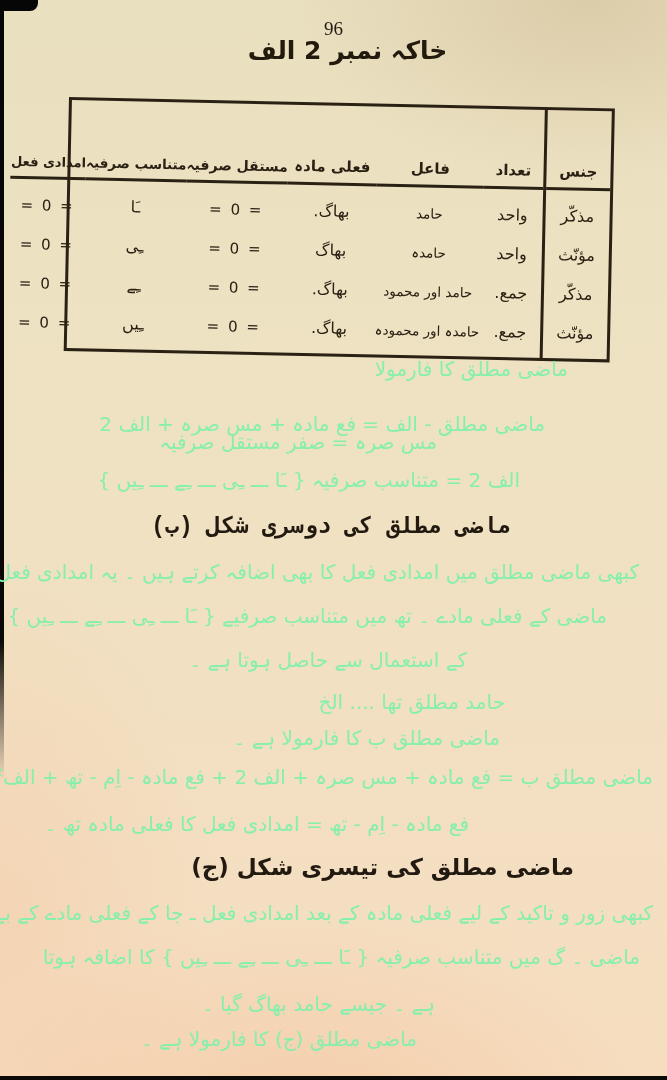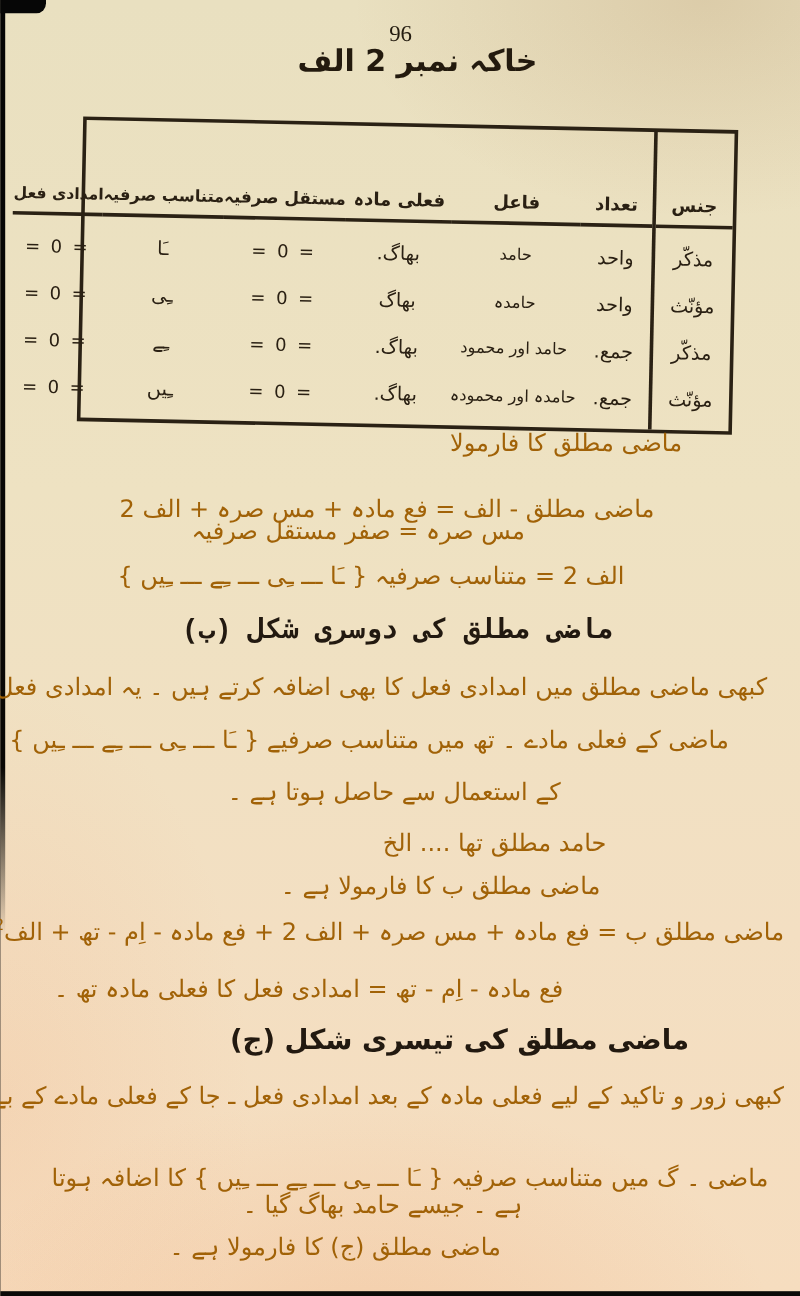--- a/index.html
+++ b/index.html
@@ -49,21 +49,21 @@
   .c-feli{flex:0 0 16.5%;}
   .c-mustaqil{flex:0 0 16%;}
   .c-mustaqil .hd{font-size:14px;}
   .c-mutanasib{flex:0 0 14%;}
   .c-mutanasib .hd{font-size:13.5px;}
   .c-imdadi{flex:0 0 12.5%;}
   .c-imdadi .hd{font-size:13px;}
   .zero{letter-spacing:2px;font-size:15px;}
 
   
-  .bl{position:absolute;direction:rtl;white-space:nowrap;font-size:20px;color:#a16207;}
+  .bl{position:absolute;direction:rtl;white-space:nowrap;font-size:20px;color:#86efac;}
   .bh{position:absolute;direction:rtl;white-space:nowrap;font-size:23px;font-weight:bold;color:#221910;}
   sup{font-size:13px;}
 </style>
 </head>
 <body>
 
 <div class="paper"></div>
 <div class="edge-left"></div>
 <div class="edge-corner"></div>
 <div class="edge-bottom"></div>
@@ -146,15 +146,15 @@
 <div class="bl" style="right:28px;top:560px;">کبھی ماضی مطلق میں امدادی فعل کا بھی اضافہ کرتے ہیں ۔ یہ امدادی فعل ـــ ہو بے ضابطہ</div>
 <div class="bl" style="right:60px;top:604px;">ماضی کے فعلی مادے ۔ تھ میں متناسب صرفیے { ـَا ـــ ـِی ـــ ـِے ـــ ـِیں }</div>
 <div class="bl" style="right:200px;top:648px;">کے استعمال سے حاصل ہوتا ہے ۔</div>
 <div class="bl" style="right:162px;top:690px;">حامد مطلق تھا .... الخ</div>
 <div class="bl" style="right:167px;top:726px;">ماضی مطلق ب کا فارمولا ہے ۔</div>
 <div class="bl" style="right:14px;top:764px;"><span>ماضی مطلق ب = فع مادہ + مس صرہ + الف 2 + فع مادہ - اِم - تھ + الف</span><sup>2</sup></div>
 <div class="bl" style="right:198px;top:812px;">فع مادہ - اِم - تھ = امدادی فعل کا فعلی مادہ تھ ۔</div>
 
 <div class="bh" style="right:93px;top:854px;">ماضی مطلق کی تیسری شکل (ج)</div>
 <div class="bl" style="right:14px;top:901px;">کبھی زور و تاکید کے لیے فعلی مادہ کے بعد امدادی فعل ـ جا کے فعلی مادے کے بے ضابطہ</div>
-<div class="bl" style="right:27px;top:969px;">ماضی ۔ گ میں متناسب صرفیہ { ـَا ـــ ـِی ـــ ـِے ـــ ـِیں } کا اضافہ ہوتا</div>
+<div class="bl" style="right:27px;top:945px;">ماضی ۔ گ میں متناسب صرفیہ { ـَا ـــ ـِی ـــ ـِے ـــ ـِیں } کا اضافہ ہوتا</div>
 <div class="bl" style="right:232px;top:992px;">ہے ۔ جیسے حامد بھاگ گیا ۔</div>
 <div class="bl" style="right:250px;top:1027px;">ماضی مطلق (ج) کا فارمولا ہے ۔</div>
 
 </body></html>

